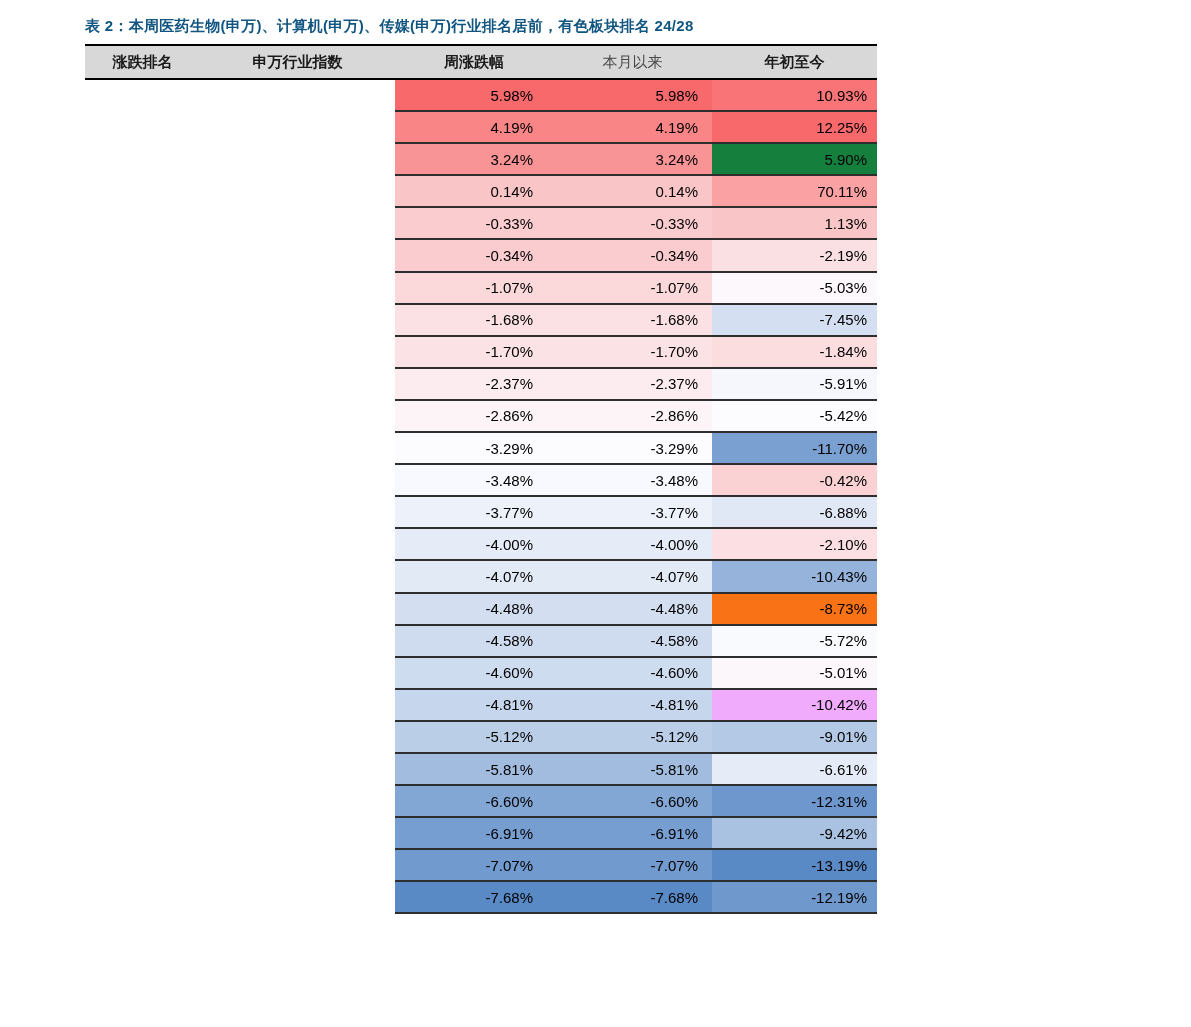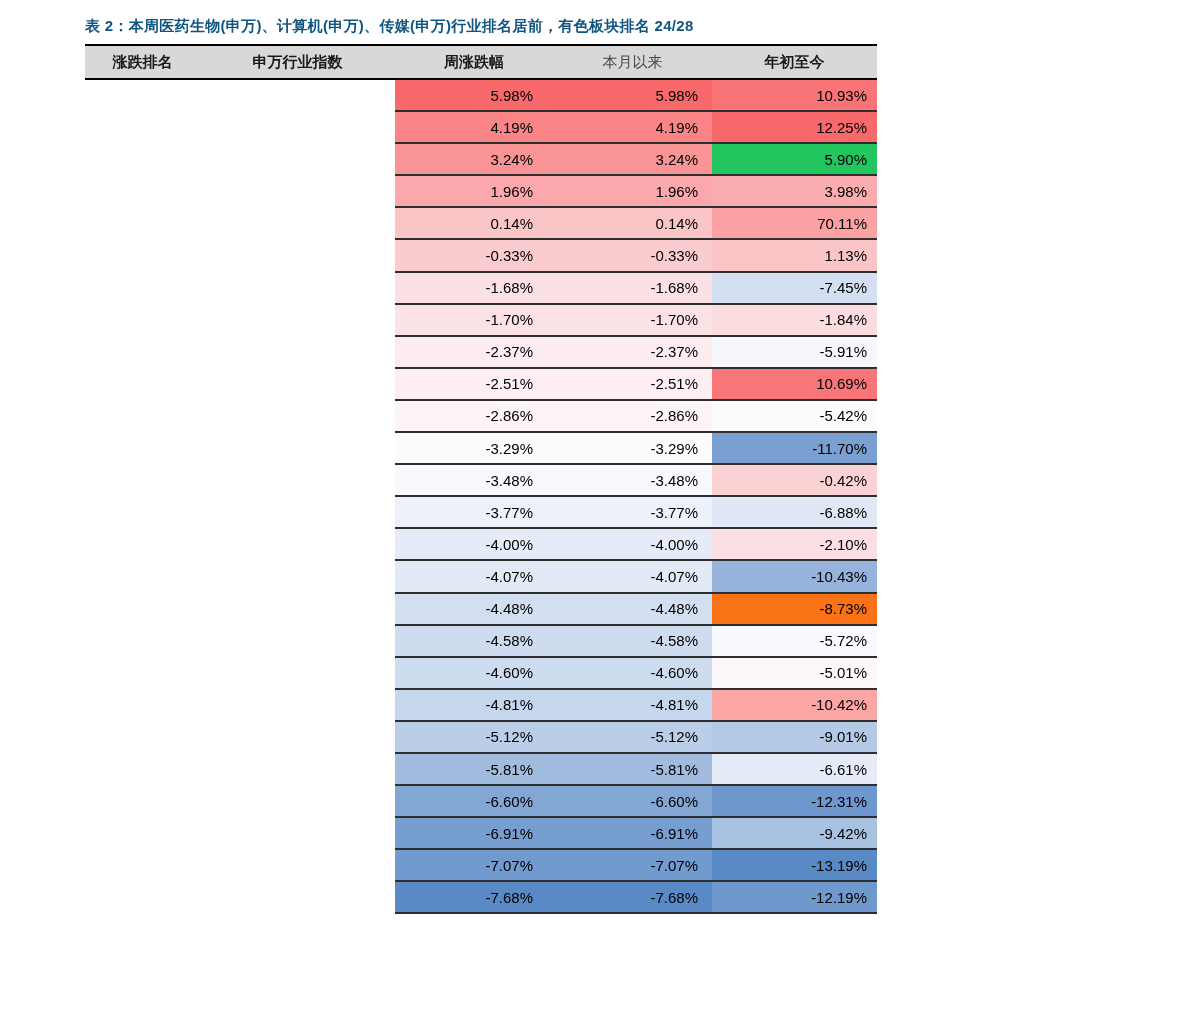--- a/index.html
+++ b/index.html
@@ -77,46 +77,53 @@
           <td class="blank industry"></td>
           <td class="val week" style="background: rgb(249, 133, 135);">4.19%</td>
           <td class="val month" style="background: rgb(249, 133, 135);">4.19%</td>
           <td class="val ytd" style="background: rgb(248, 105, 107);">12.25%</td>
         </tr>
         <tr>
           <td class="blank rank"></td>
           <td class="blank industry"></td>
           <td class="val week" style="background: rgb(249, 148, 150);">3.24%</td>
           <td class="val month" style="background: rgb(249, 148, 150);">3.24%</td>
-          <td class="val ytd" style="background: #22c55e;">5.90%</td>
-        </tr>
-        <tr>
-          <td class="blank rank"></td>
-          <td class="blank industry"></td>
-          <td class="val week" style="background: rgb(250, 168, 171);">1.96%</td>
-          <td class="val month" style="background: rgb(250, 168, 171);">1.96%</td>
-          <td class="val ytd" style="background: rgb(250, 173, 176);">3.98%</td>
+          <td class="val ytd" style="background: #15803d;">5.90%</td>
         </tr>
         <tr>
           <td class="blank rank"></td>
           <td class="blank industry"></td>
           <td class="val week" style="background: rgb(250, 197, 199);">0.14%</td>
           <td class="val month" style="background: rgb(250, 197, 199);">0.14%</td>
           <td class="val ytd" style="background: rgb(250, 161, 163);">70.11%</td>
         </tr>
         <tr>
           <td class="blank rank"></td>
           <td class="blank industry"></td>
           <td class="val week" style="background: rgb(251, 204, 207);">-0.33%</td>
           <td class="val month" style="background: rgb(251, 204, 207);">-0.33%</td>
           <td class="val ytd" style="background: rgb(250, 197, 199);">1.13%</td>
         </tr>
         <tr>
           <td class="blank rank"></td>
           <td class="blank industry"></td>
+          <td class="val week" style="background: rgb(251, 204, 207);">-0.34%</td>
+          <td class="val month" style="background: rgb(251, 204, 207);">-0.34%</td>
+          <td class="val ytd" style="background: rgb(251, 224, 227);">-2.19%</td>
+        </tr>
+        <tr>
+          <td class="blank rank"></td>
+          <td class="blank industry"></td>
+          <td class="val week" style="background: rgb(251, 216, 218);">-1.07%</td>
+          <td class="val month" style="background: rgb(251, 216, 218);">-1.07%</td>
+          <td class="val ytd" style="background: rgb(252, 248, 251);">-5.03%</td>
+        </tr>
+        <tr>
+          <td class="blank rank"></td>
+          <td class="blank industry"></td>
           <td class="val week" style="background: rgb(251, 225, 228);">-1.68%</td>
           <td class="val month" style="background: rgb(251, 225, 228);">-1.68%</td>
           <td class="val ytd" style="background: rgb(212, 224, 241);">-7.45%</td>
         </tr>
         <tr>
           <td class="blank rank"></td>
           <td class="blank industry"></td>
           <td class="val week" style="background: rgb(251, 226, 228);">-1.70%</td>
           <td class="val month" style="background: rgb(251, 226, 228);">-1.70%</td>
           <td class="val ytd" style="background: rgb(251, 221, 224);">-1.84%</td>
@@ -124,27 +131,20 @@
         <tr>
           <td class="blank rank"></td>
           <td class="blank industry"></td>
           <td class="val week" style="background: rgb(252, 236, 239);">-2.37%</td>
           <td class="val month" style="background: rgb(252, 236, 239);">-2.37%</td>
           <td class="val ytd" style="background: rgb(245, 247, 252);">-5.91%</td>
         </tr>
         <tr>
           <td class="blank rank"></td>
           <td class="blank industry"></td>
-          <td class="val week" style="background: rgb(252, 238, 241);">-2.51%</td>
-          <td class="val month" style="background: rgb(252, 238, 241);">-2.51%</td>
-          <td class="val ytd" style="background: rgb(248, 118, 120);">10.69%</td>
-        </tr>
-        <tr>
-          <td class="blank rank"></td>
-          <td class="blank industry"></td>
           <td class="val week" style="background: rgb(252, 244, 247);">-2.86%</td>
           <td class="val month" style="background: rgb(252, 244, 247);">-2.86%</td>
           <td class="val ytd" style="background: rgb(252, 251, 254);">-5.42%</td>
         </tr>
         <tr>
           <td class="blank rank"></td>
           <td class="blank industry"></td>
           <td class="val week" style="background: rgb(252, 251, 253);">-3.29%</td>
           <td class="val month" style="background: rgb(252, 251, 253);">-3.29%</td>
           <td class="val ytd" style="background: rgb(122, 160, 209); padding-left: 16px;">-11.70%</td>
@@ -196,21 +196,21 @@
           <td class="blank industry"></td>
           <td class="val week" style="background: rgb(206, 220, 239);">-4.60%</td>
           <td class="val month" style="background: rgb(206, 220, 239);">-4.60%</td>
           <td class="val ytd" style="background: rgb(252, 247, 250);">-5.01%</td>
         </tr>
         <tr>
           <td class="blank rank"></td>
           <td class="blank industry"></td>
           <td class="val week" style="background: rgb(198, 214, 236);">-4.81%</td>
           <td class="val month" style="background: rgb(198, 214, 236);">-4.81%</td>
-          <td class="val ytd" style="background: #fca5a5;">-10.42%</td>
+          <td class="val ytd" style="background: #f0abfc;">-10.42%</td>
         </tr>
         <tr>
           <td class="blank rank"></td>
           <td class="blank industry"></td>
           <td class="val week" style="background: rgb(187, 206, 232);">-5.12%</td>
           <td class="val month" style="background: rgb(187, 206, 232);">-5.12%</td>
           <td class="val ytd" style="background: rgb(179, 201, 229);">-9.01%</td>
         </tr>
         <tr>
           <td class="blank rank"></td>

